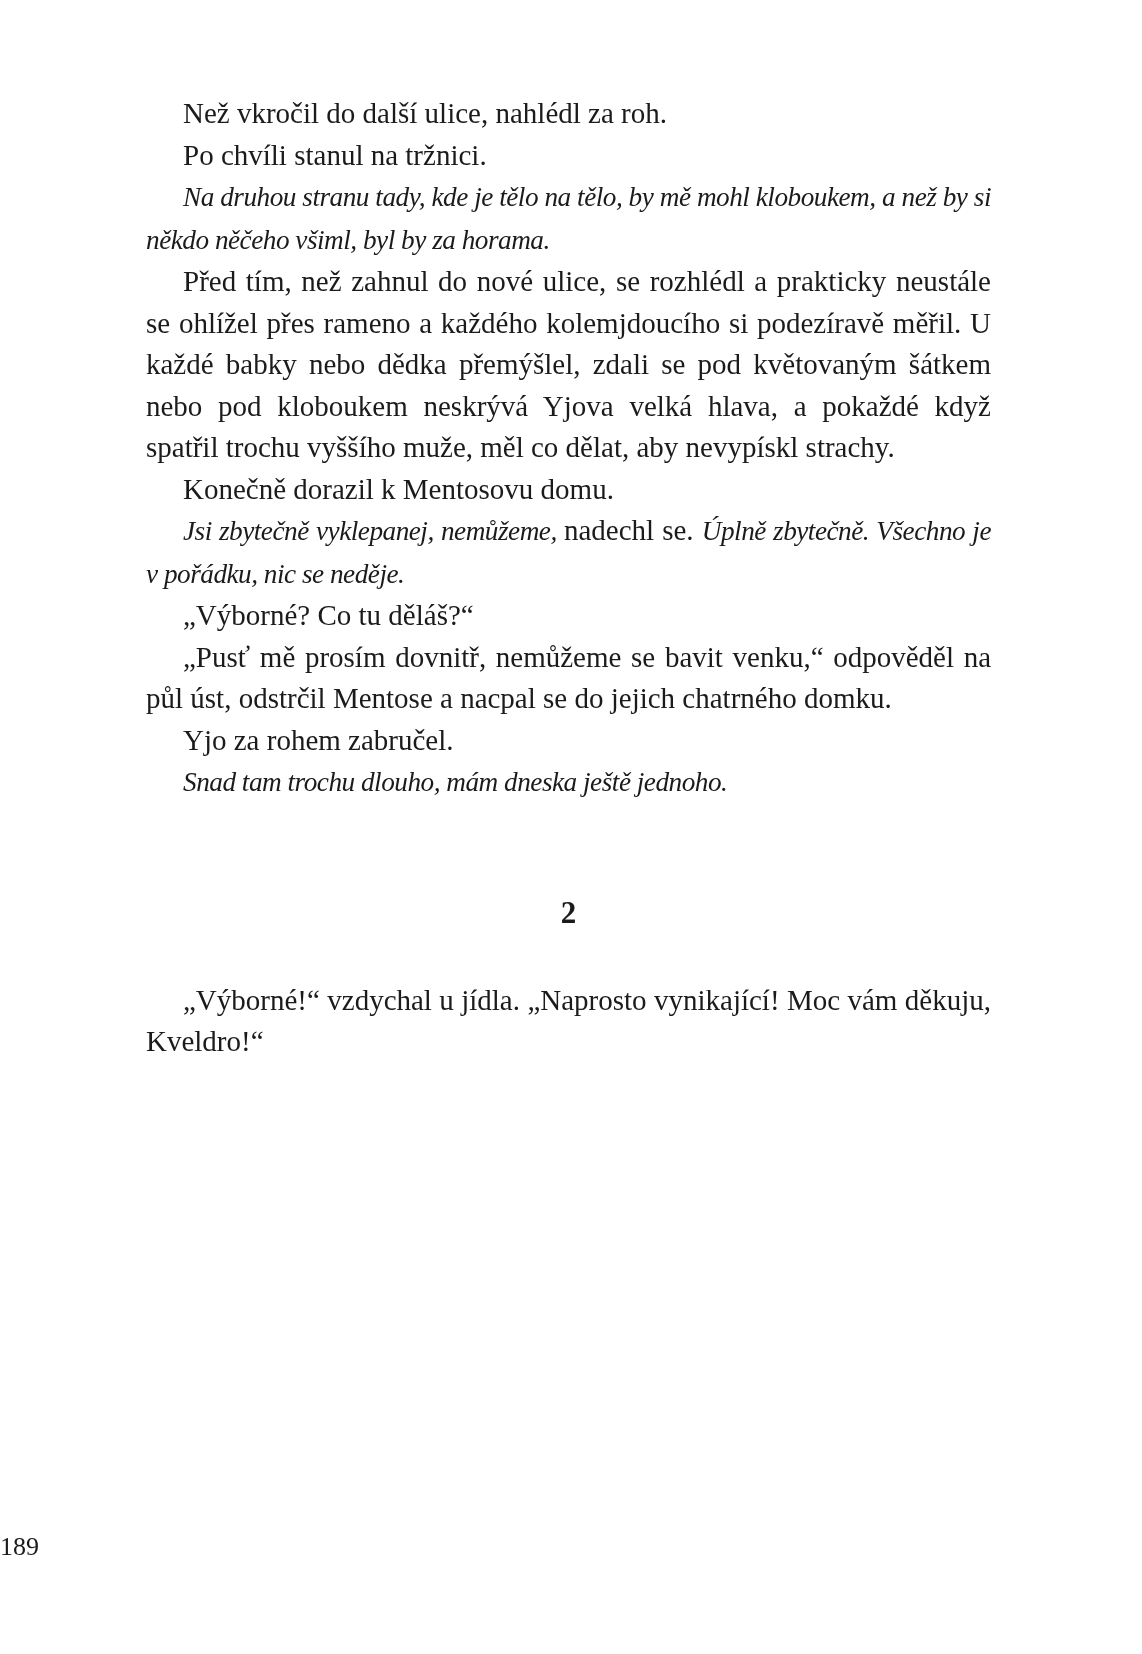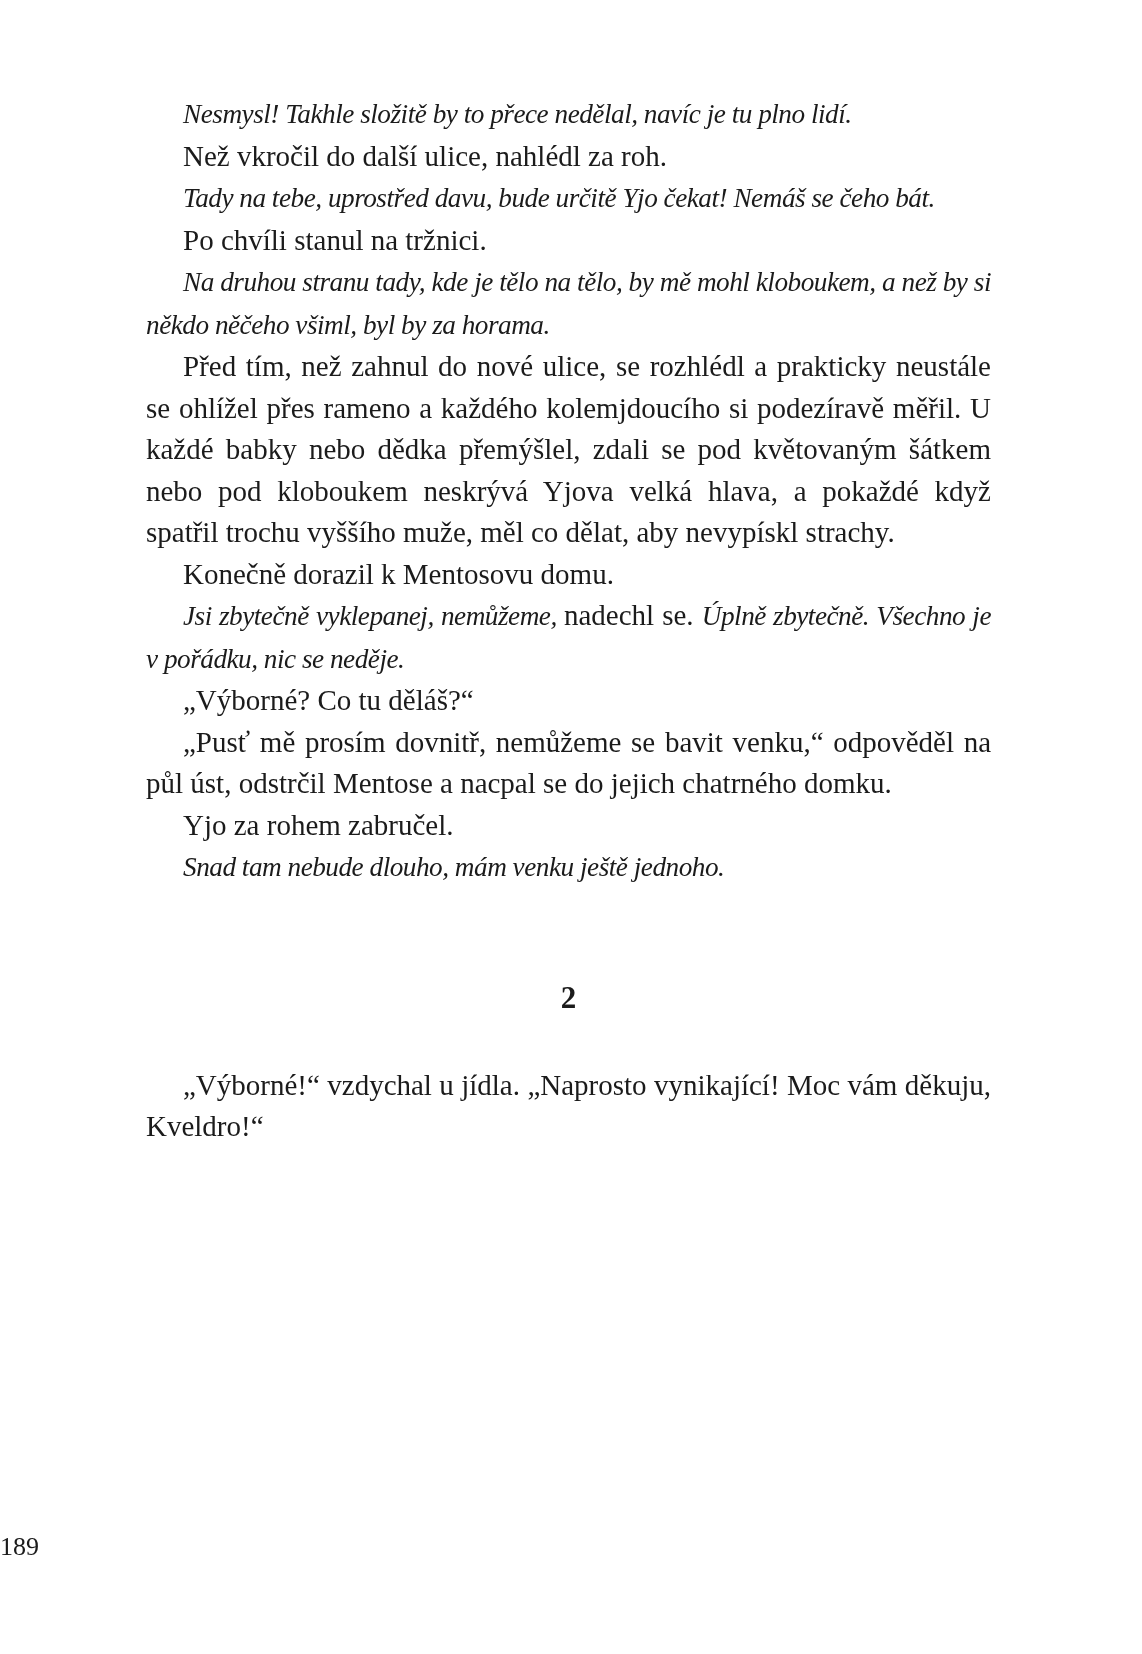--- a/index.html
+++ b/index.html
@@ -54,32 +54,30 @@
   }
 </style>
 </head>
 <body>
 
 <div class="page">
 
   <div class="text-block">
 
     <div>
-        <p class="para indent"><span class="it">Nesmysl! Takhle složitě by to přece nedělal, navíc je tu plno lidí.</span></p>
         <p class="para indent"><span>Než vkročil do další ulice, nahlédl za roh.</span></p>
-        <p class="para indent"><span class="it">Tady na tebe, uprostřed davu, bude určitě Yjo čekat! Nemáš se čeho bát.</span></p>
         <p class="para indent"><span>Po chvíli stanul na tržnici.</span></p>
         <p class="para indent"><span class="it">Na druhou stranu tady, kde je tělo na tělo, by mě mohl kloboukem, a než by si někdo něčeho všiml, byl by za horama.</span></p>
         <p class="para indent"><span>Před tím, než zahnul do nové ulice, se rozhlédl a prakticky neustále se ohlížel přes rameno a každého kolemjdoucího si podezíravě měřil. U každé babky nebo dědka přemýšlel, zdali se pod květovaným šátkem nebo pod kloboukem neskrývá Yjova velká hlava, a pokaždé když spatřil trochu vyššího muže, měl co dělat, aby nevypískl strachy.</span></p>
         <p class="para indent"><span>Konečně dorazil k Mentosovu domu.</span></p>
         <p class="para indent"><span class="it">Jsi zbytečně vyklepanej, nemůžeme, </span><span>nadechl se. </span><span class="it">Úplně zbytečně. Všechno je v pořádku, nic se neděje.</span></p>
         <p class="para indent"><span>„Výborné? Co tu děláš?“</span></p>
         <p class="para indent"><span>„Pusť mě prosím dovnitř, nemůžeme se bavit venku,“ odpověděl na půl úst, odstrčil Mentose a nacpal se do jejich chatrného domku.</span></p>
         <p class="para indent"><span>Yjo za rohem zabručel.</span></p>
-        <p class="para indent"><span class="it">Snad tam nebude dlouho, mám venku ještě jednoho.</span></p>
+        <p class="para indent"><span class="it">Snad tam trochu dlouho, mám dneska ještě jednoho.</span></p>
       </div>
 
     <div class="section-heading">2</div>
 
     <div>
         <p class="para indent"><span>„Výborné!“ vzdychal u jídla. „Naprosto vynikající! Moc vám děkuju, Kveldro!“</span></p>
       </div>
 
   </div>
 

